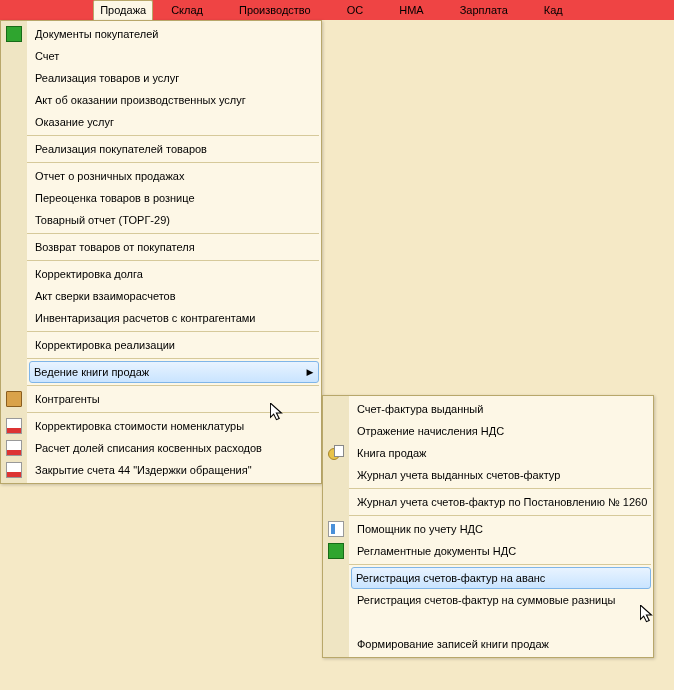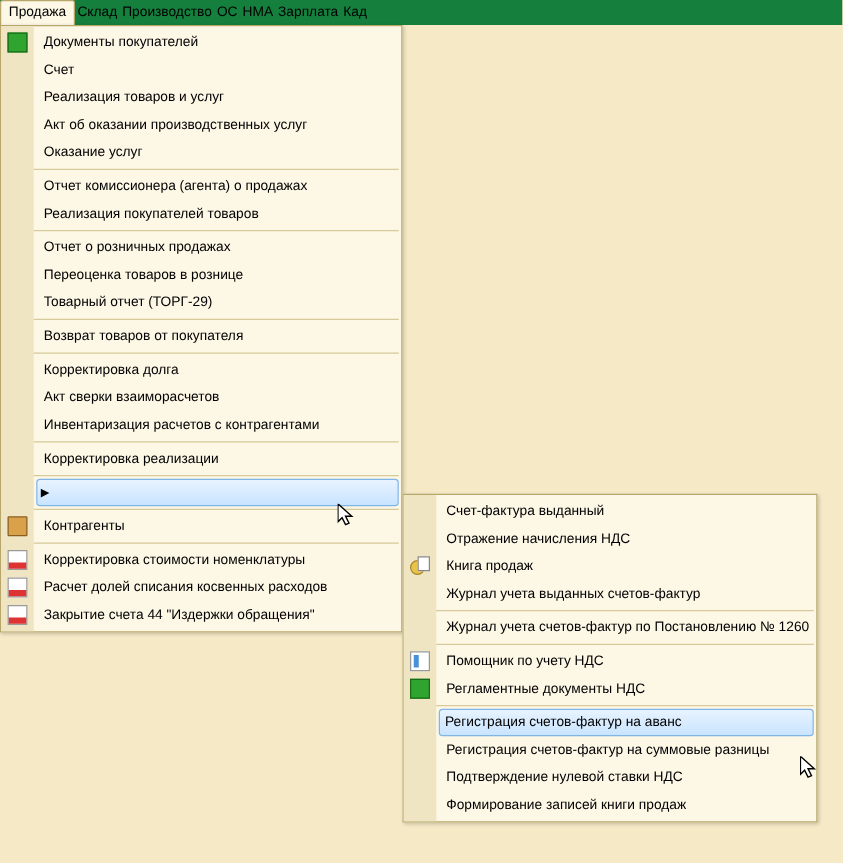--- a/index.html
+++ b/index.html
@@ -10,25 +10,26 @@
     background: #f5e9c6;
     width: 674px;
     height: 690px;
     overflow: hidden;
     position: relative;
   }
   .menubar {
     display: flex;
     align-items: center;
     height: 20px;
-    background: #15803d;
+    background: #ef4444;
     color: #000;
+    justify-content: center;
   }
   .menubar .menu-item {
-    padding: 2px 2px;
+    padding: 2px 18px;
     cursor: default;
     height: 16px;
     line-height: 16px;
   }
   .menubar .menu-item.active {
     background: #fdf7e6;
     border: 1px solid #b8a76a;
     border-bottom: none;
     padding: 1px 6px 2px 6px;
     border-radius: 2px 2px 0 0;
@@ -151,24 +152,20 @@
           <div class="icon-slot"></div>
           <div class="label">Акт об оказании производственных услуг</div>
         </div>
         <div class="menu-row">
           <div class="icon-slot"></div>
           <div class="label">Оказание услуг</div>
         </div>
         <div class="separator"></div>
         <div class="menu-row">
           <div class="icon-slot"></div>
-          <div class="label">Отчет комиссионера (агента) о продажах</div>
-        </div>
-        <div class="menu-row">
-          <div class="icon-slot"></div>
           <div class="label">Реализация покупателей товаров</div>
         </div>
         <div class="separator"></div>
         <div class="menu-row">
           <div class="icon-slot"></div>
           <div class="label">Отчет о розничных продажах</div>
         </div>
         <div class="menu-row">
           <div class="icon-slot"></div>
           <div class="label">Переоценка товаров в рознице</div>
@@ -196,20 +193,21 @@
           <div class="label">Инвентаризация расчетов с контрагентами</div>
         </div>
         <div class="separator"></div>
         <div class="menu-row">
           <div class="icon-slot"></div>
           <div class="label">Корректировка реализации</div>
         </div>
         <div class="separator"></div>
         <div class="menu-row highlight">
           <div class="icon-slot"></div>
+          <div class="label">Ведение книги продаж</div>
           <div class="arrow">▶</div>
         </div>
         <div class="separator"></div>
         <div class="menu-row">
           <div class="icon-slot">
             <span class="ico ico-folder"></span>
           </div>
           <div class="label">Контрагенты</div>
         </div>
         <div class="separator"></div>
@@ -279,21 +277,20 @@
         <div class="menu-row highlight">
           <div class="icon-slot"></div>
           <div class="label">Регистрация счетов-фактур на аванс</div>
         </div>
         <div class="menu-row">
           <div class="icon-slot"></div>
           <div class="label">Регистрация счетов-фактур на суммовые разницы</div>
         </div>
         <div class="menu-row">
           <div class="icon-slot"></div>
-          <div class="label">Подтверждение нулевой ставки НДС</div>
         </div>
         <div class="menu-row">
           <div class="icon-slot"></div>
           <div class="label">Формирование записей книги продаж</div>
         </div>
       </div>
   </div>
 </div>
 
 <svg class="cursor-svg" style="left:270px; top:403px" viewBox="0 0 12 18">

